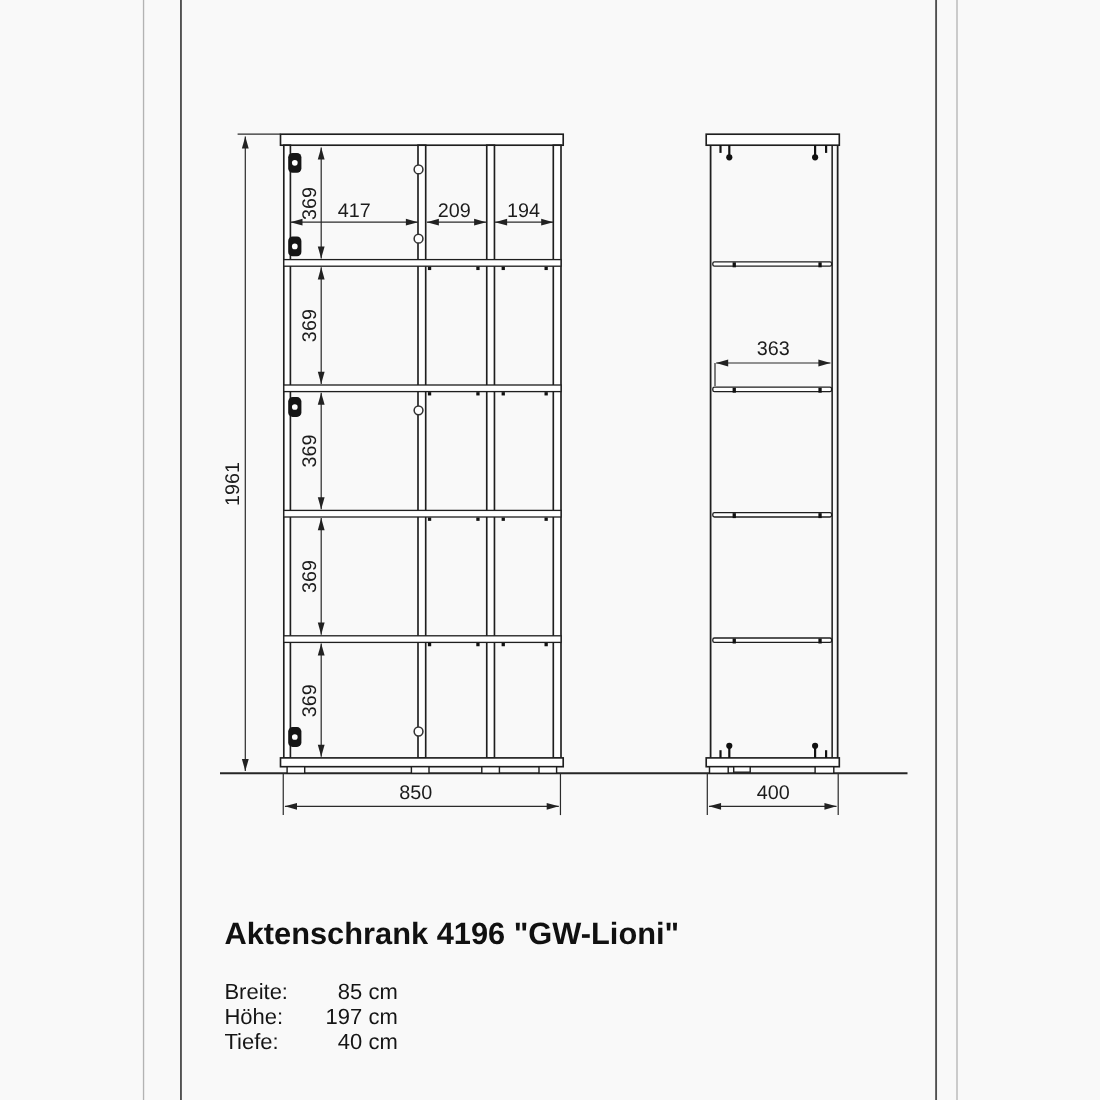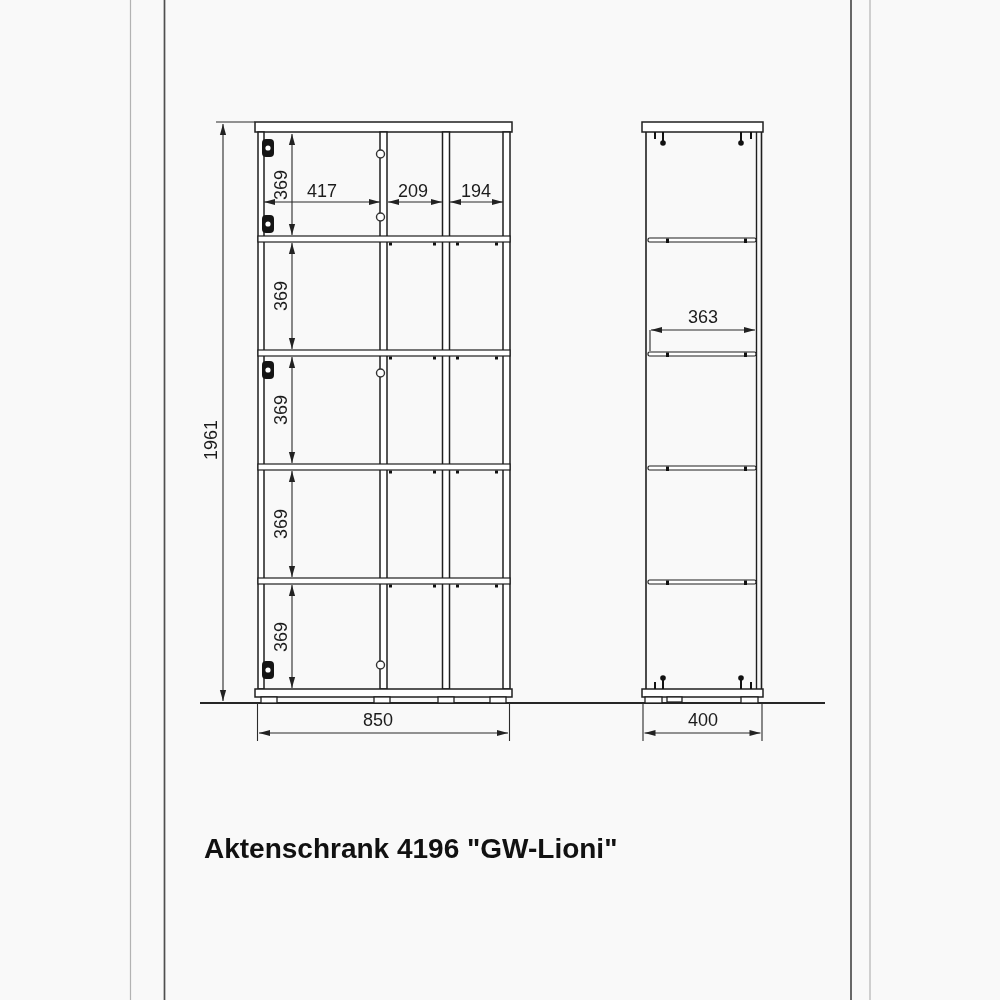--- a/index.html
+++ b/index.html
@@ -226,13 +226,27 @@
       <line x1="643" y1="703" x2="643" y2="741" class="ext-line"></line>
       <line x1="762" y1="703" x2="762" y2="741" class="ext-line"></line>
       <line x1="644.5" y1="733" x2="760.5" y2="733" class="dim-line" marker-start="url(#arr)" marker-end="url(#arr)"></line>
       <text class="dim-text" x="703" y="726" text-anchor="middle">400</text>
     </g>
   </g>
 </svg>
 
   
   <div class="title-block">Aktenschrank 4196 "GW-Lioni"</div>
+  <div class="specs">
+    <div class="spec-row">
+      <span class="spec-label">Breite:</span>
+      <span class="spec-value">85 cm</span>
+    </div>
+    <div class="spec-row">
+      <span class="spec-label">Höhe:</span>
+      <span class="spec-value">197 cm</span>
+    </div>
+    <div class="spec-row">
+      <span class="spec-label">Tiefe:</span>
+      <span class="spec-value">40 cm</span>
+    </div>
+  </div>
 </div>
 
 </body></html>

